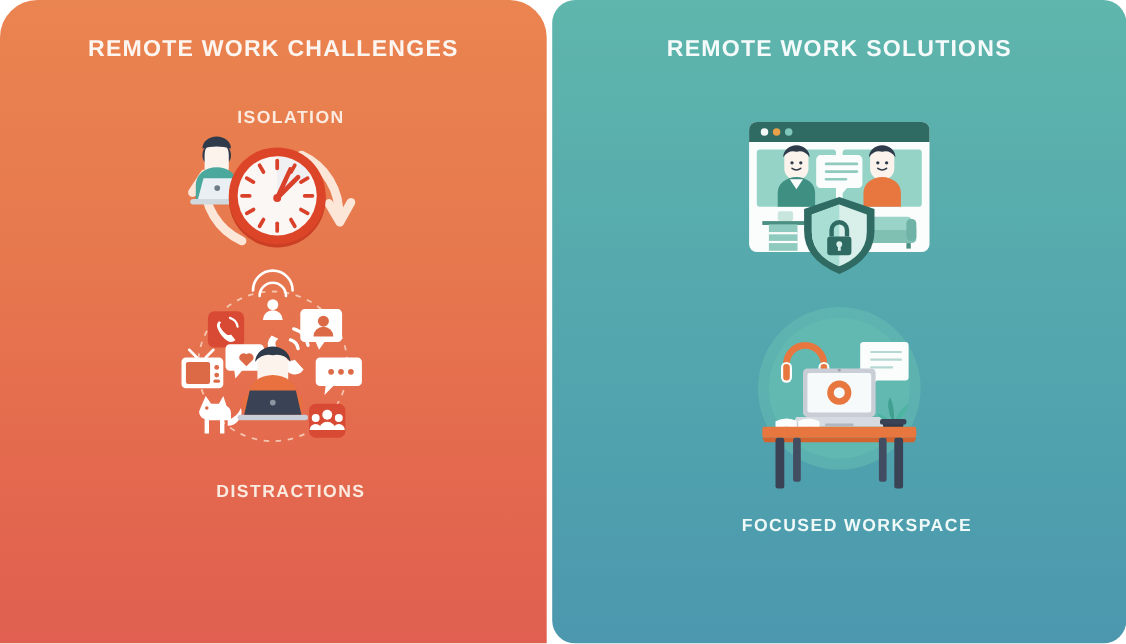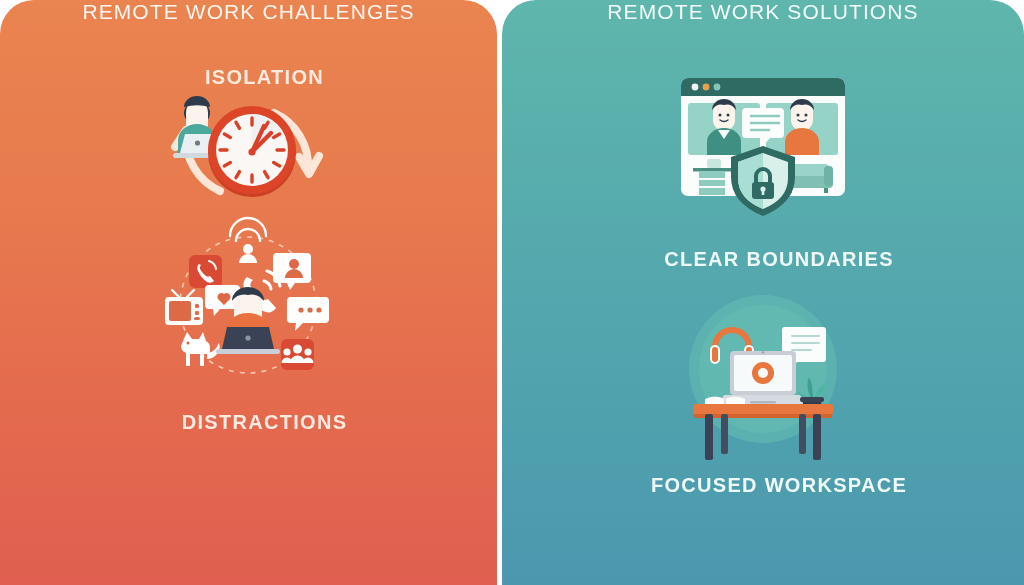--- a/index.html
+++ b/index.html
@@ -33,33 +33,35 @@
     border-top-left-radius: 34px;
     border-top-right-radius: 34px;
     background: linear-gradient(180deg, #ea8450 0%, #e77a4e 35%, #e46a4e 70%, #e05f50 100%);
   }
   .panel-right {
     width: 522px;
     margin-left: 5px;
     border-top-left-radius: 34px;
     border-top-right-radius: 34px;
     background: linear-gradient(180deg, #5fb6ac 0%, #56aaad 40%, #4fa0ae 75%, #4c97ae 100%);
+    border-radius: 21px;
   }
   .panel-title {
+    margin-top: 33px;
     font-size: 21px;
-    font-weight: normal;
+    font-weight: bold;
     letter-spacing: 1.1px;
     color: #fdf6f0;
     text-align: center;
     white-space: nowrap;
   }
   .panel-right .panel-title { color: #f4fbfa; }
 
   .caption {
-    font-size: 20px;
+    font-size: 16px;
     font-weight: bold;
     letter-spacing: 1.3px;
     color: #fbeadf;
     text-align: center;
     white-space: nowrap;
     padding-left: 32px;
   }
   .panel-right .caption { color: #eff9f8; }
 
   .art {
@@ -72,21 +74,21 @@
   .cap-isolation { margin-top: 42px; }
   .art-clock { margin-top: 4px; height: 118px; }
   .cap-imbalance { margin-top: 22px; }
   .art-distract { margin-top: 16px; height: 160px; }
   .cap-distractions { margin-top: 24px; }
 
   
   .art-call { margin-top: 48px; height: 150px; }
   .cap-boundaries { margin-top: 26px; }
   .art-desk { margin-top: 18px; height: 165px; }
-  .cap-workspace { margin-top: 20px; text-align: right; }
+  .cap-workspace { margin-top: 32px; text-align: right; }
 
   svg { display: block; overflow: visible; }
 </style>
 </head>
 <body>
 
 <div class="infographic">
 
   <section class="panel panel-left">
 
@@ -292,21 +294,20 @@
           <g transform="translate(0,-6)">
             <path d="M-7 0 v-6 a7 7 0 0 1 14 0 v6" fill="none" stroke="#2f6b63" stroke-width="4"></path>
             <rect x="-11" y="0" width="22" height="17" rx="3" fill="#2f6b63"></rect>
             <circle cx="0" cy="7" r="2.6" fill="#d9efe9"></circle>
             <rect x="-1.3" y="7" width="2.6" height="6" fill="#d9efe9"></rect>
           </g>
         </g>
       </svg>
     </div>
 
-    <div class="caption cap-boundaries">CLEAR BOUNDARIES</div>
 
     <div class="art art-desk">
       <svg width="168" height="165" viewBox="0 0 168 165">
         <circle cx="84" cy="80" r="74" fill="#66bdb2" opacity="0.55"></circle>
         <circle cx="84" cy="80" r="64" fill="#69c0b4" opacity="0.45"></circle>
 
         <g transform="translate(36,42)">
           <path d="M0 16 a17 17 0 0 1 34 0" fill="none" stroke="#e8763f" stroke-width="6" stroke-linecap="round"></path>
           <rect x="-5" y="14" width="10" height="19" rx="5" fill="#fbfdfc"></rect>
           <rect x="29" y="14" width="10" height="19" rx="5" fill="#fbfdfc"></rect>

